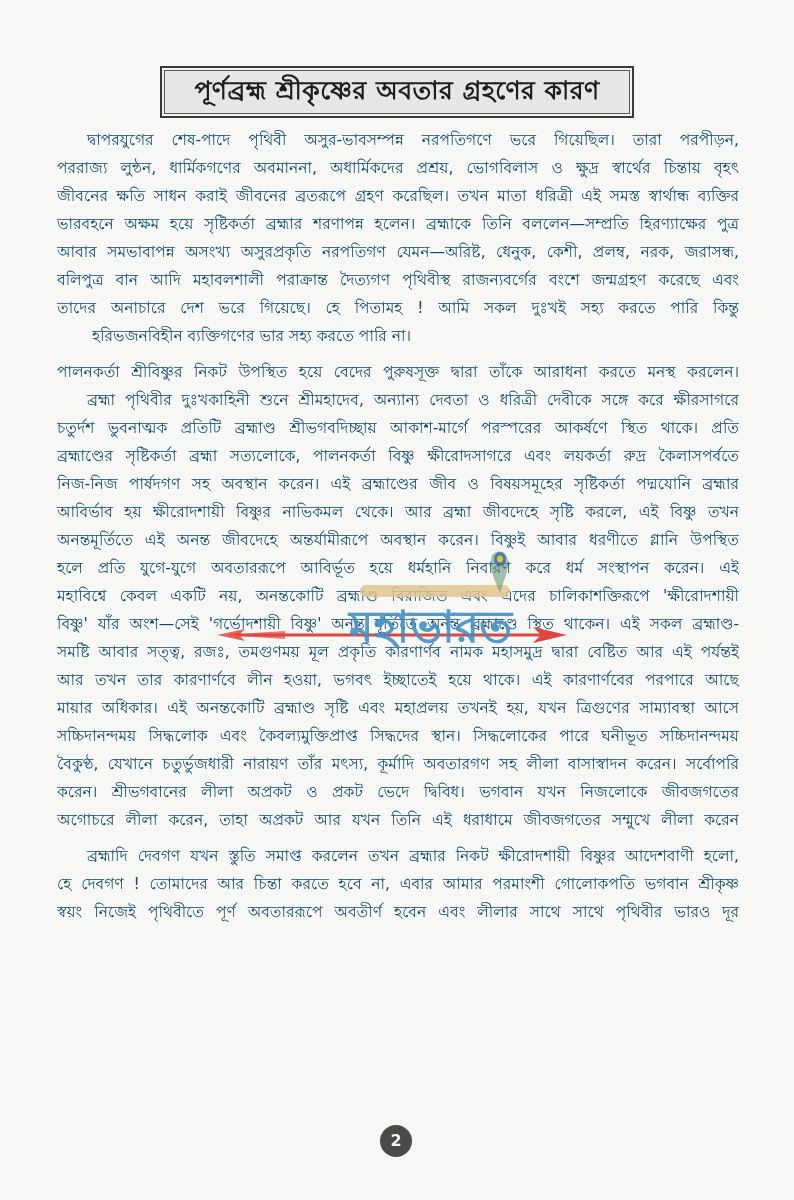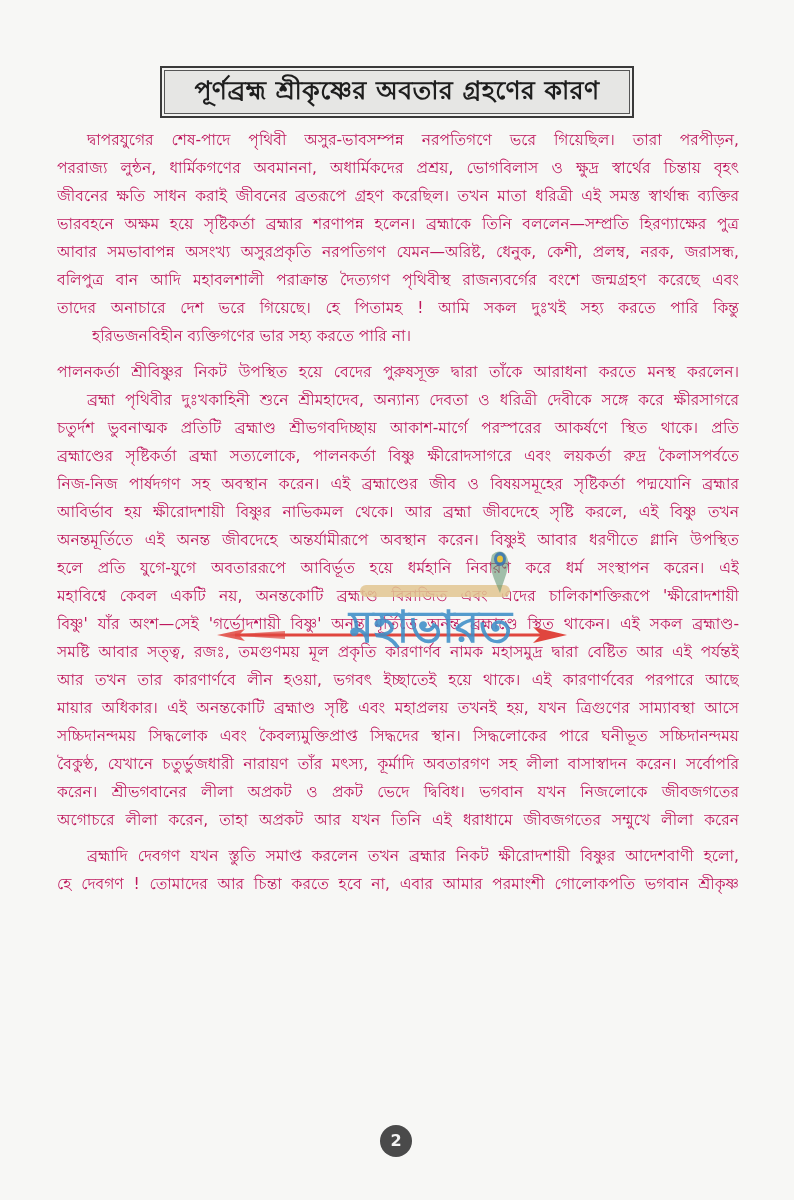--- a/index.html
+++ b/index.html
@@ -16,21 +16,21 @@
     border: 2px solid #3a3a3a; background: #e6e6e4;
     box-shadow: inset 0 0 0 2px #f2f2f0, inset 0 0 0 3px #555;
     display: flex; align-items: center; justify-content: center;
     font-size: 25px; font-weight: bold; color: #1e1e1e; letter-spacing: 0.5px;
     white-space: nowrap; overflow: hidden;
   }
   .body-text { position: absolute; left: 57px; top: 126px; width: 682px; }
   .para { margin: 0 0 8px 0; }
   .line {
     display: block; height: 28px; line-height: 28px;
-    font-size: 15.5px; color: #be185d;
+    font-size: 15.5px; color: #0c4a6e;
     text-align: justify; text-align-last: justify;
     white-space: nowrap; overflow: hidden;
   }
   .line.first { padding-left: 30px; }
   .line.last { text-align-last: left; margin-left: 35px; }
   .watermark {
     position: absolute; left: 215px; top: 585px; width: 355px; height: 90px;
     pointer-events: none;
   }
   .wm-word {
@@ -84,20 +84,21 @@
       <span class="line">আর তখন তার কারণার্ণবে লীন হওয়া, ভগবৎ ইচ্ছাতেই হয়ে থাকে। এই কারণার্ণবের পরপারে আছে</span>
       <span class="line">মায়ার অধিকার। এই অনন্তকোটি ব্রহ্মাণ্ড সৃষ্টি এবং মহাপ্রলয় তখনই হয়, যখন ত্রিগুণের সাম্যাবস্থা আসে</span>
       <span class="line">সচ্চিদানন্দময় সিদ্ধলোক এবং কৈবল্যমুক্তিপ্রাপ্ত সিদ্ধদের স্থান। সিদ্ধলোকের পারে ঘনীভূত সচ্চিদানন্দময়</span>
       <span class="line">বৈকুণ্ঠ, যেখানে চতুর্ভুজধারী নারায়ণ তাঁর মৎস্য, কূর্মাদি অবতারগণ সহ লীলা বাসাস্বাদন করেন। সর্বোপরি</span>
       <span class="line">করেন। শ্রীভগবানের লীলা অপ্রকট ও প্রকট ভেদে দ্বিবিধ। ভগবান যখন নিজলোকে জীবজগতের</span>
       <span class="line">অগোচরে লীলা করেন, তাহা অপ্রকট আর যখন তিনি এই ধরাধামে জীবজগতের সম্মুখে লীলা করেন</span>
     </div>
     <div class="para">
       <span class="line first">ব্রহ্মাদি দেবগণ যখন স্তুতি সমাপ্ত করলেন তখন ব্রহ্মার নিকট ক্ষীরোদশায়ী বিষ্ণুর আদেশবাণী হলো,</span>
       <span class="line">হে দেবগণ ! তোমাদের আর চিন্তা করতে হবে না, এবার আমার পরমাংশী গোলোকপতি ভগবান শ্রীকৃষ্ণ</span>
+      <span class="line">স্বয়ং নিজেই পৃথিবীতে পূর্ণ অবতাররূপে অবতীর্ণ হবেন এবং লীলার সাথে সাথে পৃথিবীর ভারও দূর</span>
     </div>
   </div>
 
   <div class="watermark">
     <div class="wm-flute"></div>
     <svg class="wm-feather" width="40" height="50" viewBox="0 0 40 50">
       <path d="M20 48 C 14 34, 8 22, 12 10 C 20 2, 30 8, 28 22 C 26 32, 22 40, 20 48 Z" fill="#5a8f6a" opacity="0.55"></path>
       <ellipse cx="20" cy="14" rx="6" ry="7" fill="#2f6fb0" opacity="0.8"></ellipse>
       <ellipse cx="20" cy="14" rx="3" ry="3.5" fill="#e8c23a"></ellipse>
     </svg>

